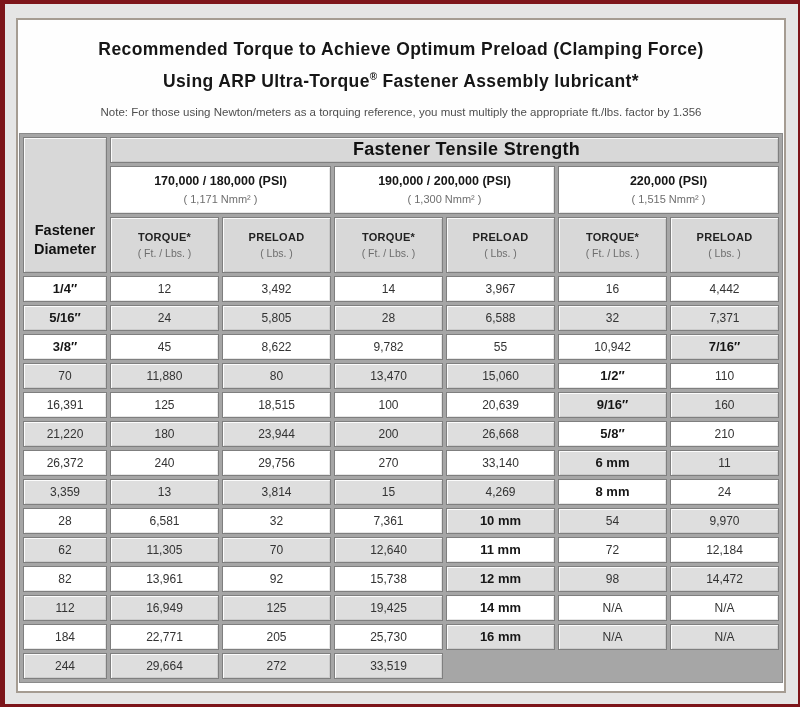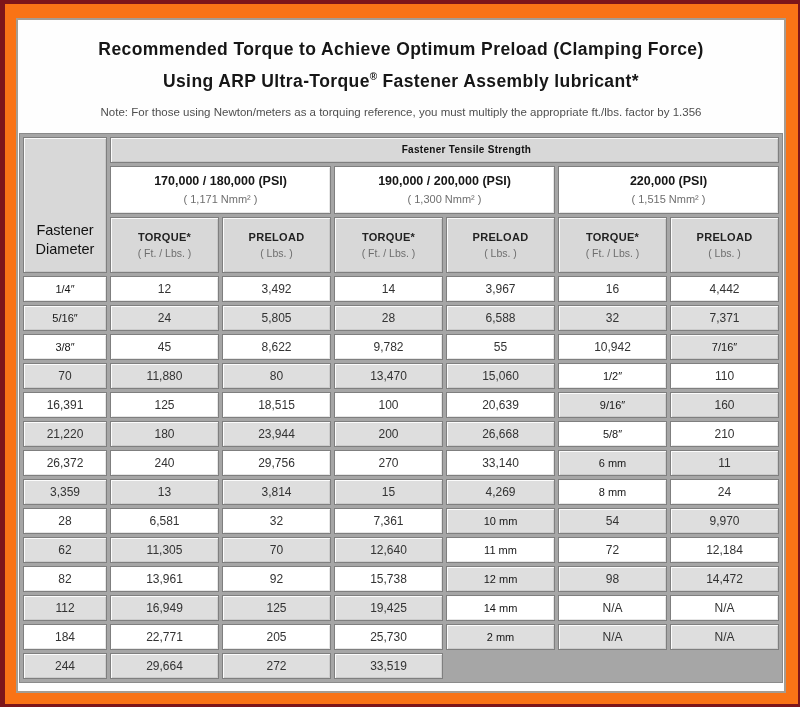--- a/index.html
+++ b/index.html
@@ -6,21 +6,21 @@
   body {
     width: 800px; height: 707px;
     background: #7D151A;
     font-family: "Liberation Sans", "DejaVu Sans", sans-serif;
     position: relative;
     overflow: hidden;
   }
   .red-frame {
     position: absolute;
     left: 5px; top: 4px; right: 2px; bottom: 3px;
-    background: #f97316;
+    background: #e5e5e5;
   }
   .panel {
     position: absolute;
     left: 11px; top: 14px; right: 12px; bottom: 11px;
     background: #FEFEFE;
     border: 2px solid #A59C92;
     padding: 0 1px;
     box-sizing: border-box;
   }
   .title {
@@ -58,45 +58,45 @@
     justify-content: center;
     flex-direction: column;
     font-size: 12px;
     color: #333333;
     overflow: hidden;
   }
   .head { background: #D8D8D8; }
   .shade { background: #DEDEDE; }
   .fts {
     grid-column: 2 / -1; grid-row: 1;
-    font-size: 10px; font-weight: bold; color: #111;
+    font-size: 18px; font-weight: bold; color: #111;
     letter-spacing: .3px;
     padding-left: 44px;
   }
   .diam-head {
     grid-column: 1; grid-row: 1 / span 3;
     justify-content: flex-end;
     padding-bottom: 13px;
     box-sizing: border-box;
-    font-size: 14.5px; font-weight: normal; color: #111;
+    font-size: 14.5px; font-weight: bold; color: #111;
     line-height: 19px;
     text-align: center;
   }
   .psi { grid-row: 2; }
   .psi.g1 { grid-column: 2 / span 2; }
   .psi.g2 { grid-column: 4 / span 2; }
   .psi.g3 { grid-column: 6 / span 2; }
   .psi-main { font-size: 12.5px; font-weight: bold; color: #161616; }
   .psi-sub  { font-size: 11px; color: #6E6E6E; margin-top: 5px; }
   .colhead { grid-row: 3; }
   .c2 { grid-column: 2; } .c3 { grid-column: 3; } .c4 { grid-column: 4; }
   .c5 { grid-column: 5; } .c6 { grid-column: 6; } .c7 { grid-column: 7; }
   .ch-main { font-size: 11px; font-weight: bold; color: #222; letter-spacing: .3px; }
   .ch-sub  { font-size: 10.5px; color: #6E6E6E; margin-top: 4px; }
-  .diam-val { font-weight: normal; font-size: 11px; color: #161616; }
+  .diam-val { font-weight: bold; font-size: 13px; color: #161616; }
 </style>
 </head>
 <body>
 
 <div class="red-frame">
   <div class="panel">
 
     <h1 class="title">
       <span>Recommended Torque to Achieve Optimum Preload (Clamping Force)</span><br>
       <span><span>Using ARP Ultra-Torque</span><sup>®</sup><span> Fastener Assembly lubricant*</span></span>
@@ -232,21 +232,21 @@
         <div class="cell val shade">16,949</div>
         <div class="cell val shade">125</div>
         <div class="cell val shade">19,425</div>
         <div class="cell diam-val">14 mm</div>
         <div class="cell val">N/A</div>
         <div class="cell val">N/A</div>
         <div class="cell val">184</div>
         <div class="cell val">22,771</div>
         <div class="cell val">205</div>
         <div class="cell val">25,730</div>
-        <div class="cell diam-val shade">2 mm</div>
+        <div class="cell diam-val shade">16 mm</div>
         <div class="cell val shade">N/A</div>
         <div class="cell val shade">N/A</div>
         <div class="cell val shade">244</div>
         <div class="cell val shade">29,664</div>
         <div class="cell val shade">272</div>
         <div class="cell val shade">33,519</div>
       </div>
 
   </div>
 </div>

